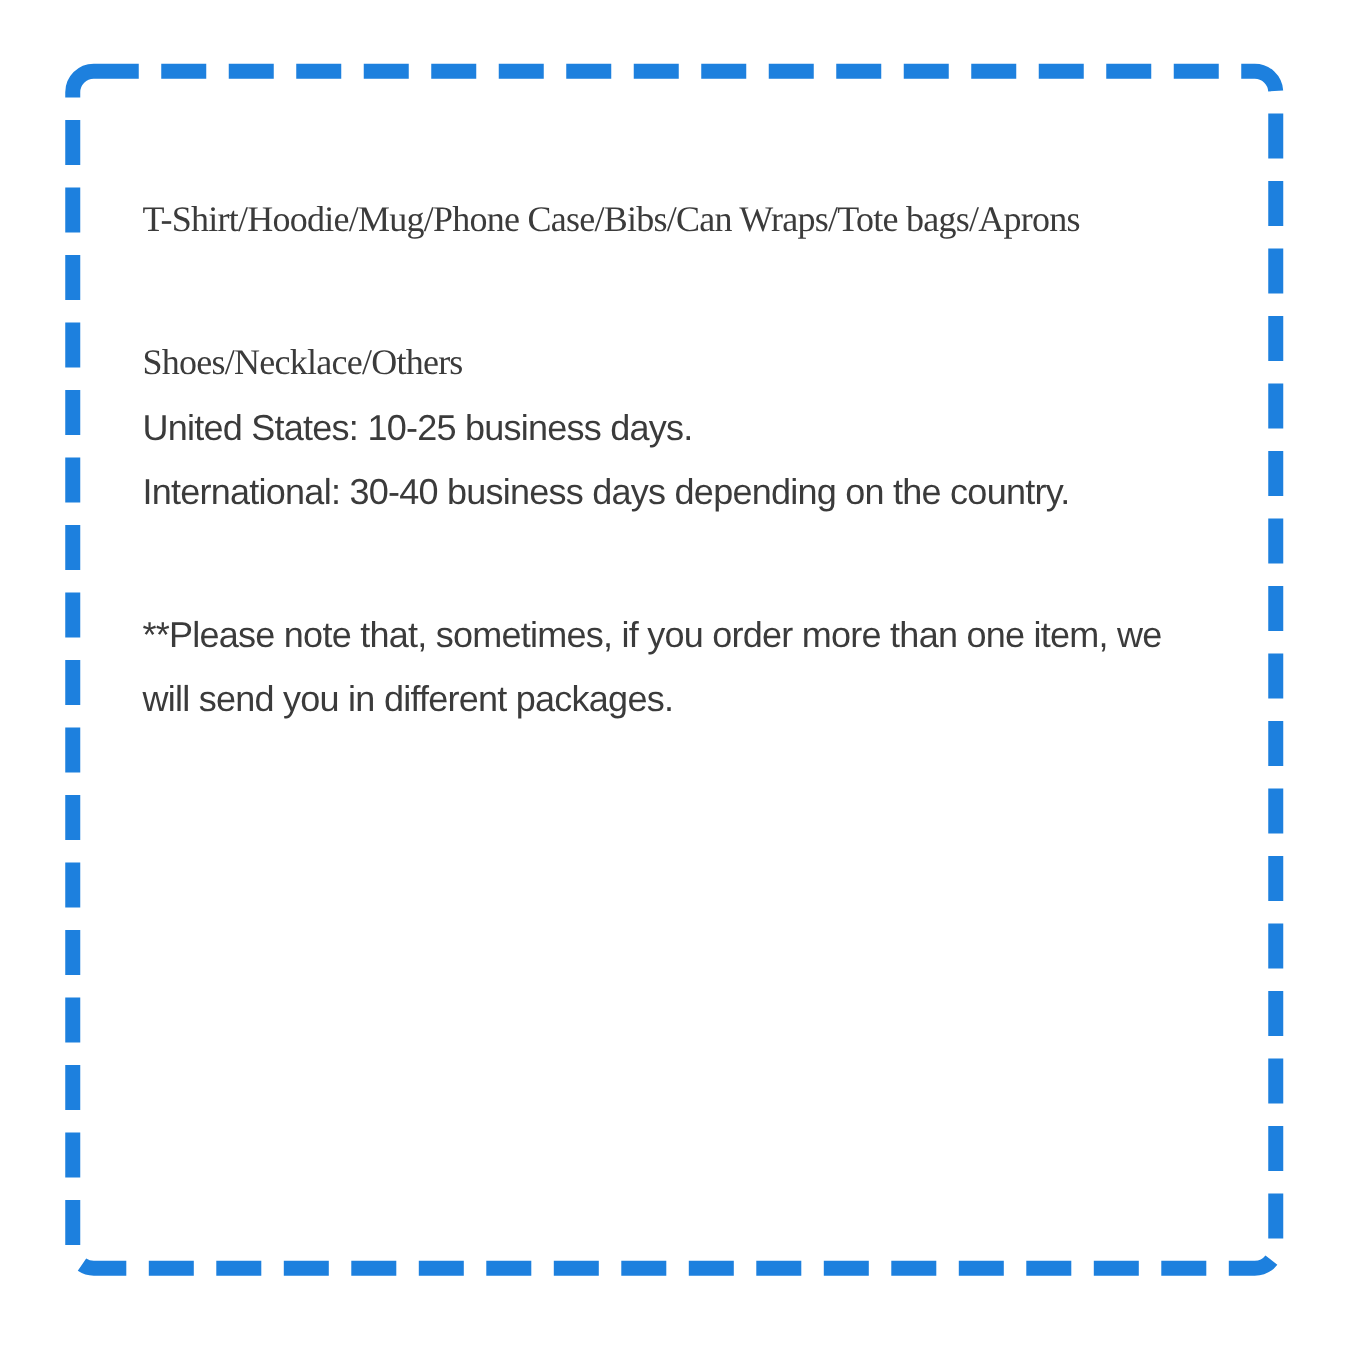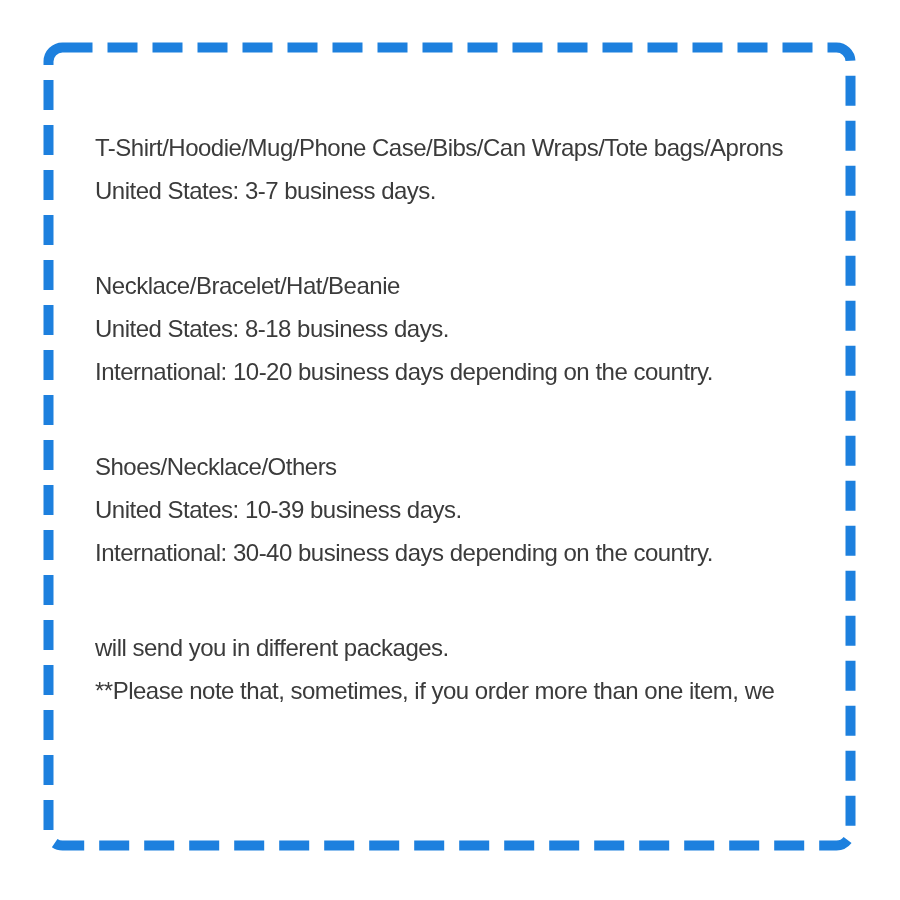--- a/index.html
+++ b/index.html
@@ -36,52 +36,47 @@
     letter-spacing: -0.5px;
     white-space: nowrap;
     color: #3b3b3b;
   }
   .section {
     margin-bottom: 52px;
   }
   .section-heading {
     color: #2f87d2;
     font-weight: 400;
+    font-family: Liberation Serif, serif;
   }
   .note {
     margin-top: 0;
   }
 </style>
 </head>
 <body>
 
 <div class="canvas">
 
   <svg class="border-svg" viewBox="0 0 900 900" aria-hidden="true">
     <rect x="48.5" y="47.5" width="802" height="798" rx="14" ry="14" fill="none" stroke="#1d80de" stroke-width="10" stroke-dasharray="30 15"></rect>
   </svg>
 
   <div class="content">
 
     <div class="section">
       <p class="section-heading">T-Shirt/Hoodie/Mug/Phone Case/Bibs/Can Wraps/Tote bags/Aprons</p>
-      <p>United States: 3-7 business days.</p>
     </div>
 
-    <div class="section">
-      <p class="section-heading">Necklace/Bracelet/Hat/Beanie</p>
-      <p>United States: 8-18 business days.</p>
-      <p>International: 10-20 business days depending on the country.</p>
-    </div>
 
     <div class="section">
       <p class="section-heading">Shoes/Necklace/Others</p>
-      <p>United States: 10-39 business days.</p>
+      <p>United States: 10-25 business days.</p>
       <p>International: 30-40 business days depending on the country.</p>
     </div>
 
     <div class="note">
+      <p>**Please note that, sometimes, if you order more than one item, we</p>
       <p>will send you in different packages.</p>
-      <p>**Please note that, sometimes, if you order more than one item, we</p>
     </div>
 
   </div>
 </div>
 
 </body></html>

